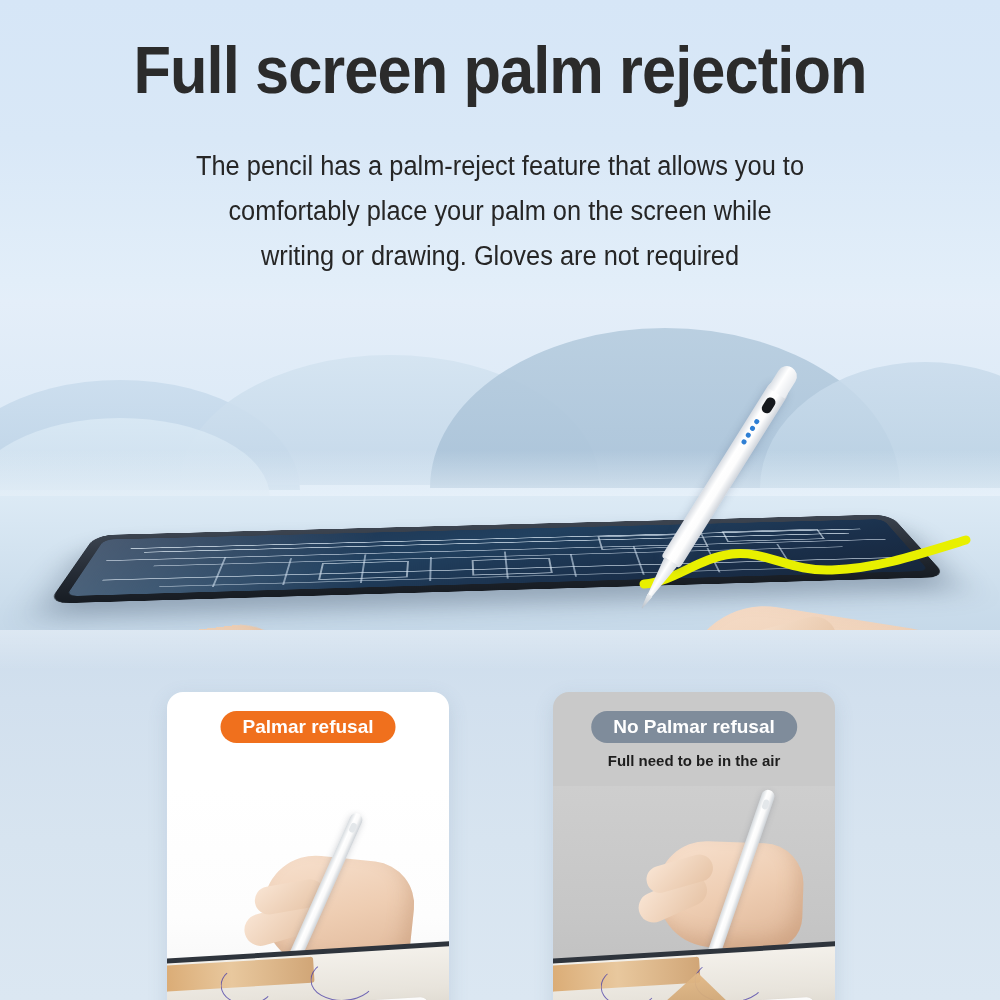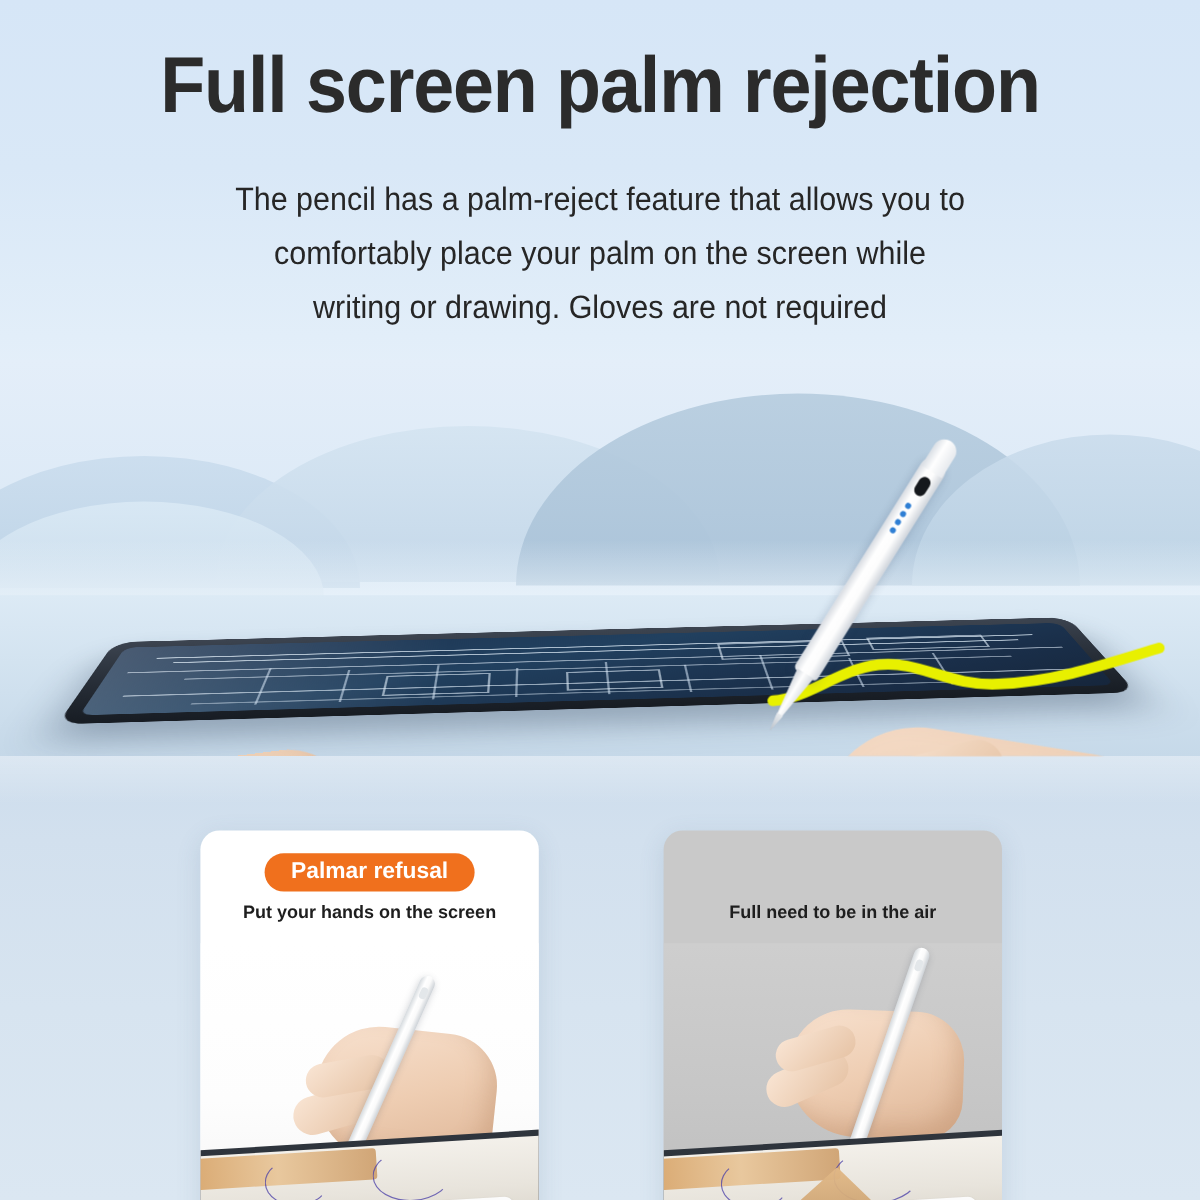--- a/index.html
+++ b/index.html
@@ -296,21 +296,20 @@
           <i></i>
           <i></i>
       </div>
       <div class="sty-cone"></div>
       <div class="sty-tip"></div>
     </div>
   </div>
 
   <div class="card card-left">
     <div class="badge badge-orange">Palmar refusal</div>
-    <div class="card-caption">Put your hands on the screen</div>
 
     <div class="photo photo-left">
 
       <div class="mini-hand" style="left:96px;top:72px;width:150px;height:112px;border-radius:70px 58px 46px 80px;transform:rotate(6deg);">
         <div class="mini-finger" style="left:-18px;top:56px;width:74px;height:32px;transform:rotate(-22deg);"></div>
         <div class="mini-finger" style="left:-10px;top:30px;width:70px;height:28px;transform:rotate(-16deg);"></div>
       </div>
 
       <div class="mini-stylus" style="left:120px;top:14px;height:160px;transform:rotate(24deg);transform-origin:50% 100%;">
         <div class="ms-body"></div>
@@ -329,20 +328,21 @@
             <i style="left:90px;background:#1a5fd0;"></i>
             <i style="left:90px;top:8px;background:#d61f1f;"></i>
             <i style="left:106px;background:#22a24a;"></i>
           </div>
         </div>
       </div>
     </div>
   </div>
 
   <div class="card card-right">
+    <div class="badge badge-gray">No Palmar refusal</div>
     <div class="card-caption">Full need to be in the air</div>
 
     <div class="photo photo-right">
 
       <div class="mini-hand" style="left:104px;top:56px;width:146px;height:106px;border-radius:66px 54px 44px 76px;transform:rotate(2deg);">
         <div class="mini-finger" style="left:-20px;top:44px;width:72px;height:30px;transform:rotate(-26deg);"></div>
         <div class="mini-finger" style="left:-12px;top:20px;width:68px;height:27px;transform:rotate(-18deg);"></div>
       </div>
 
       <div class="mini-stylus" style="left:150px;top:-6px;height:186px;transform:rotate(19deg);transform-origin:50% 100%;">

